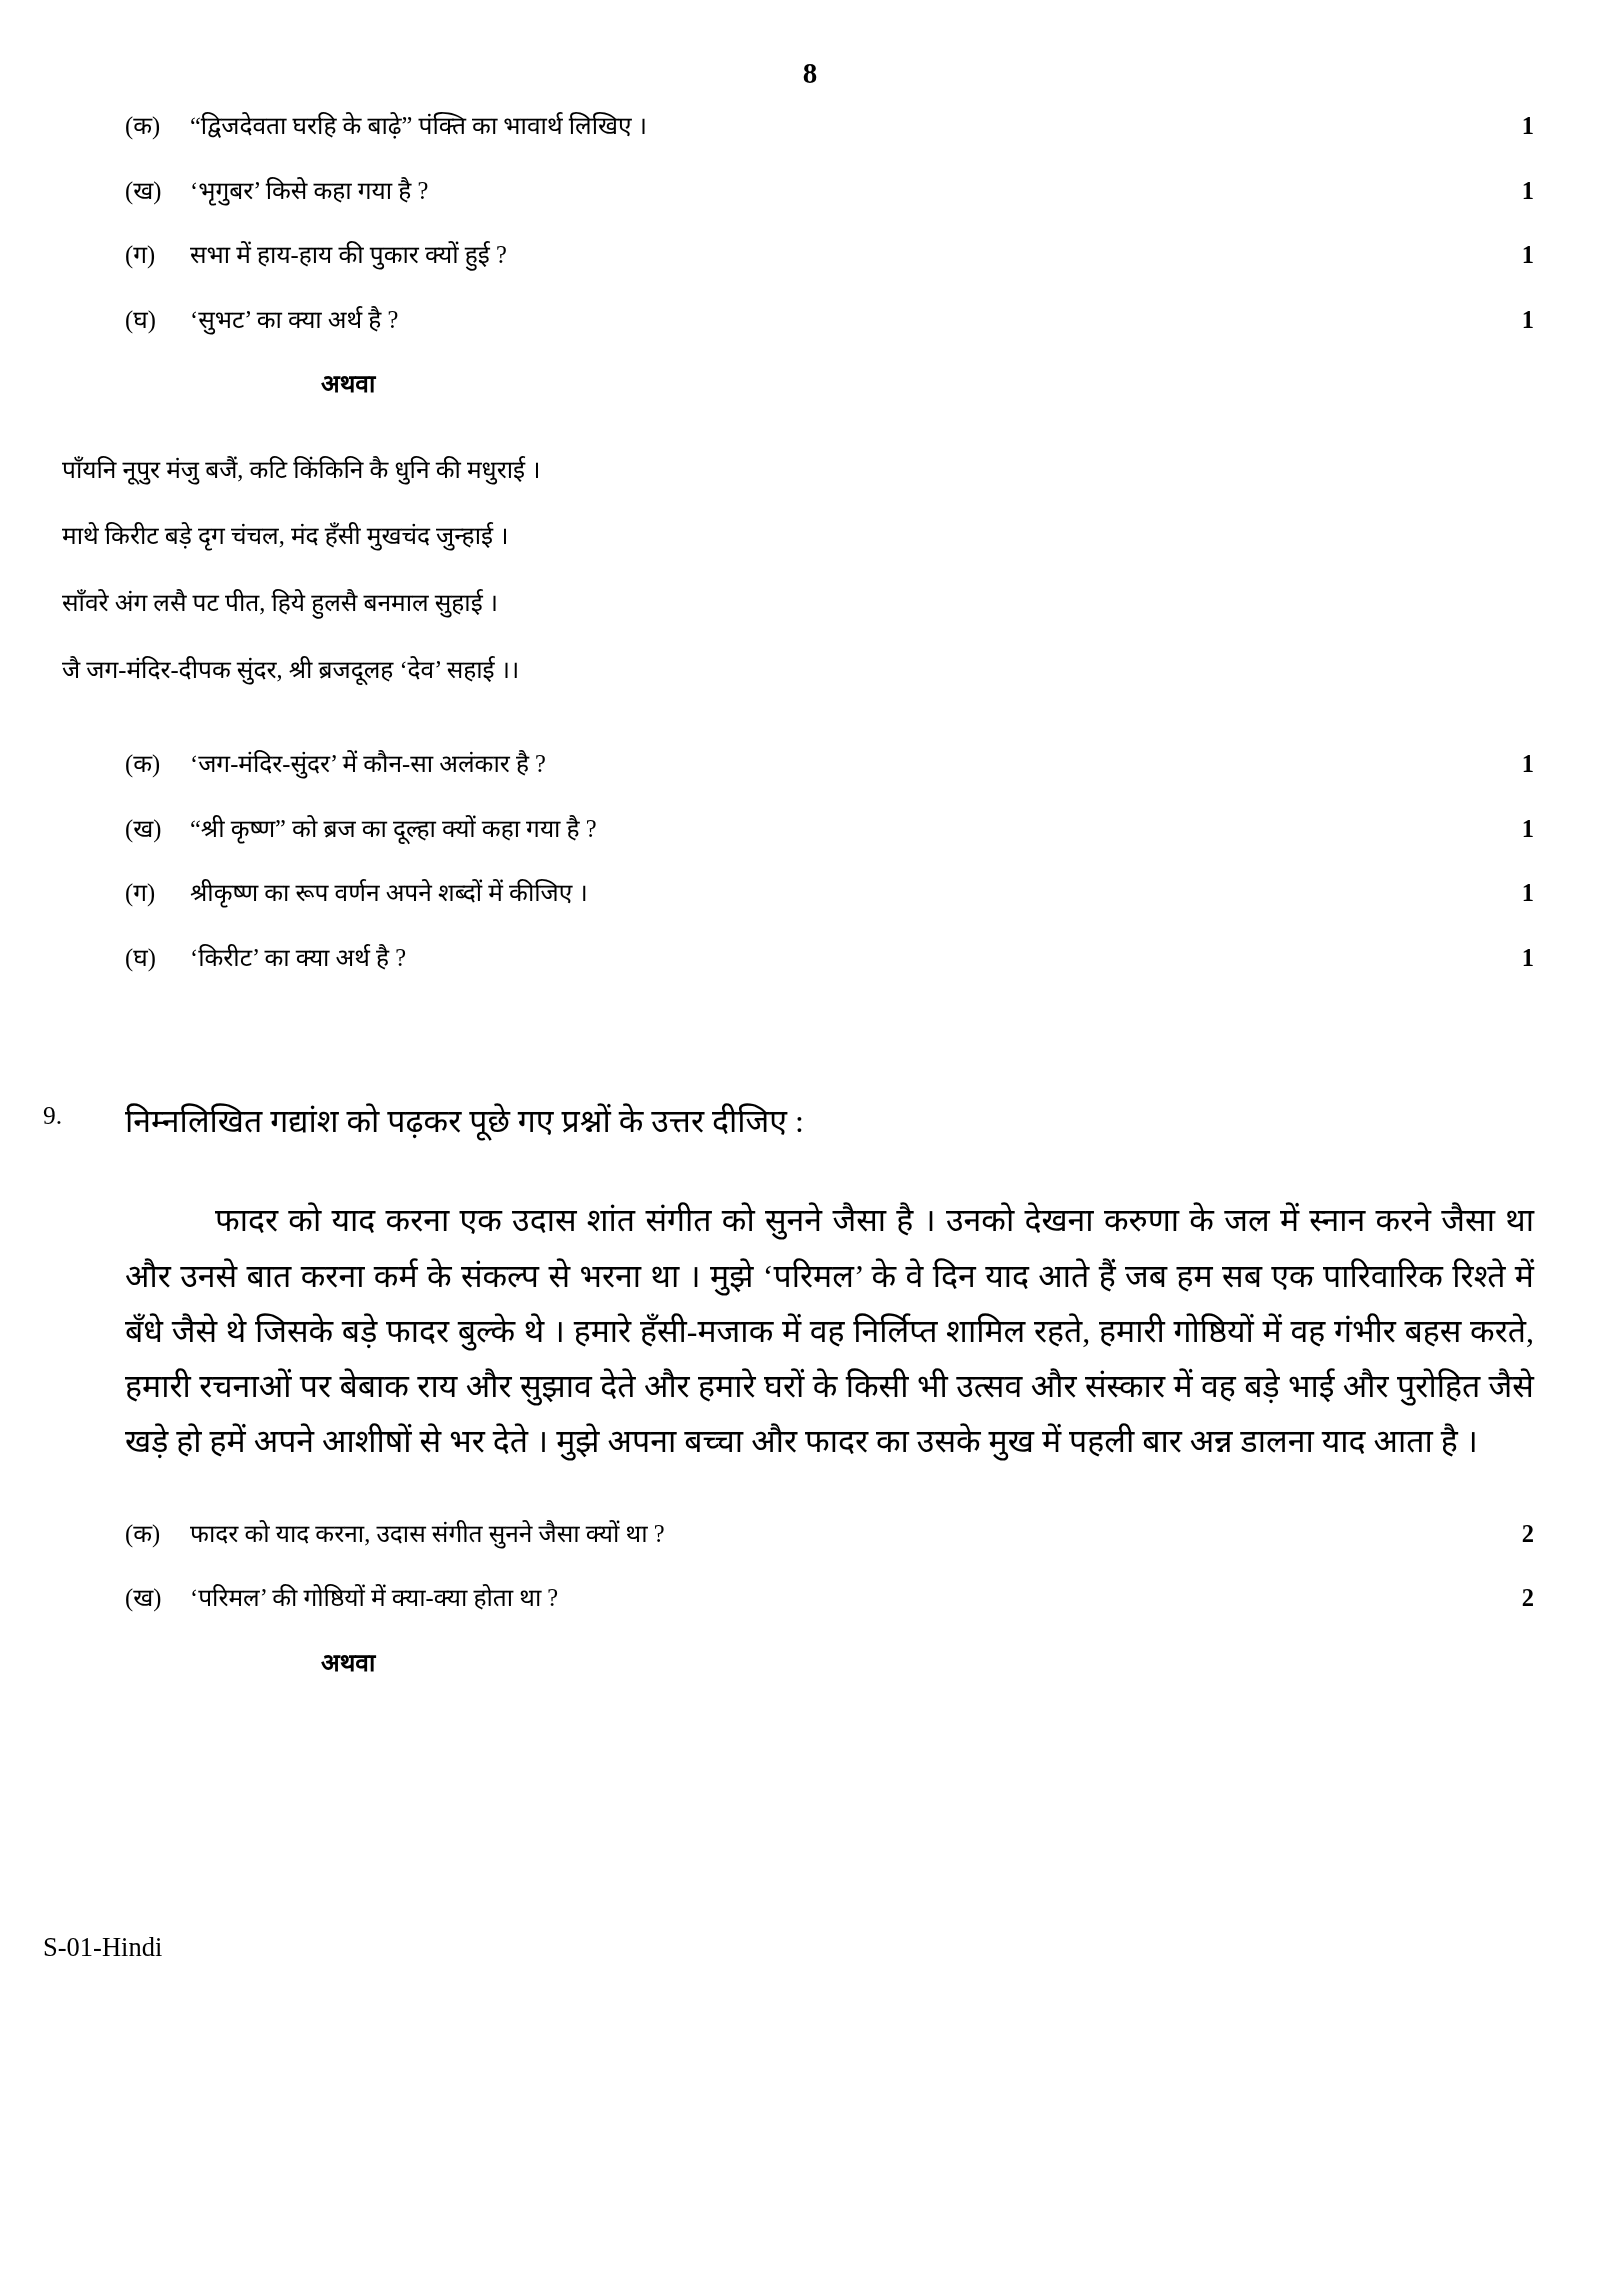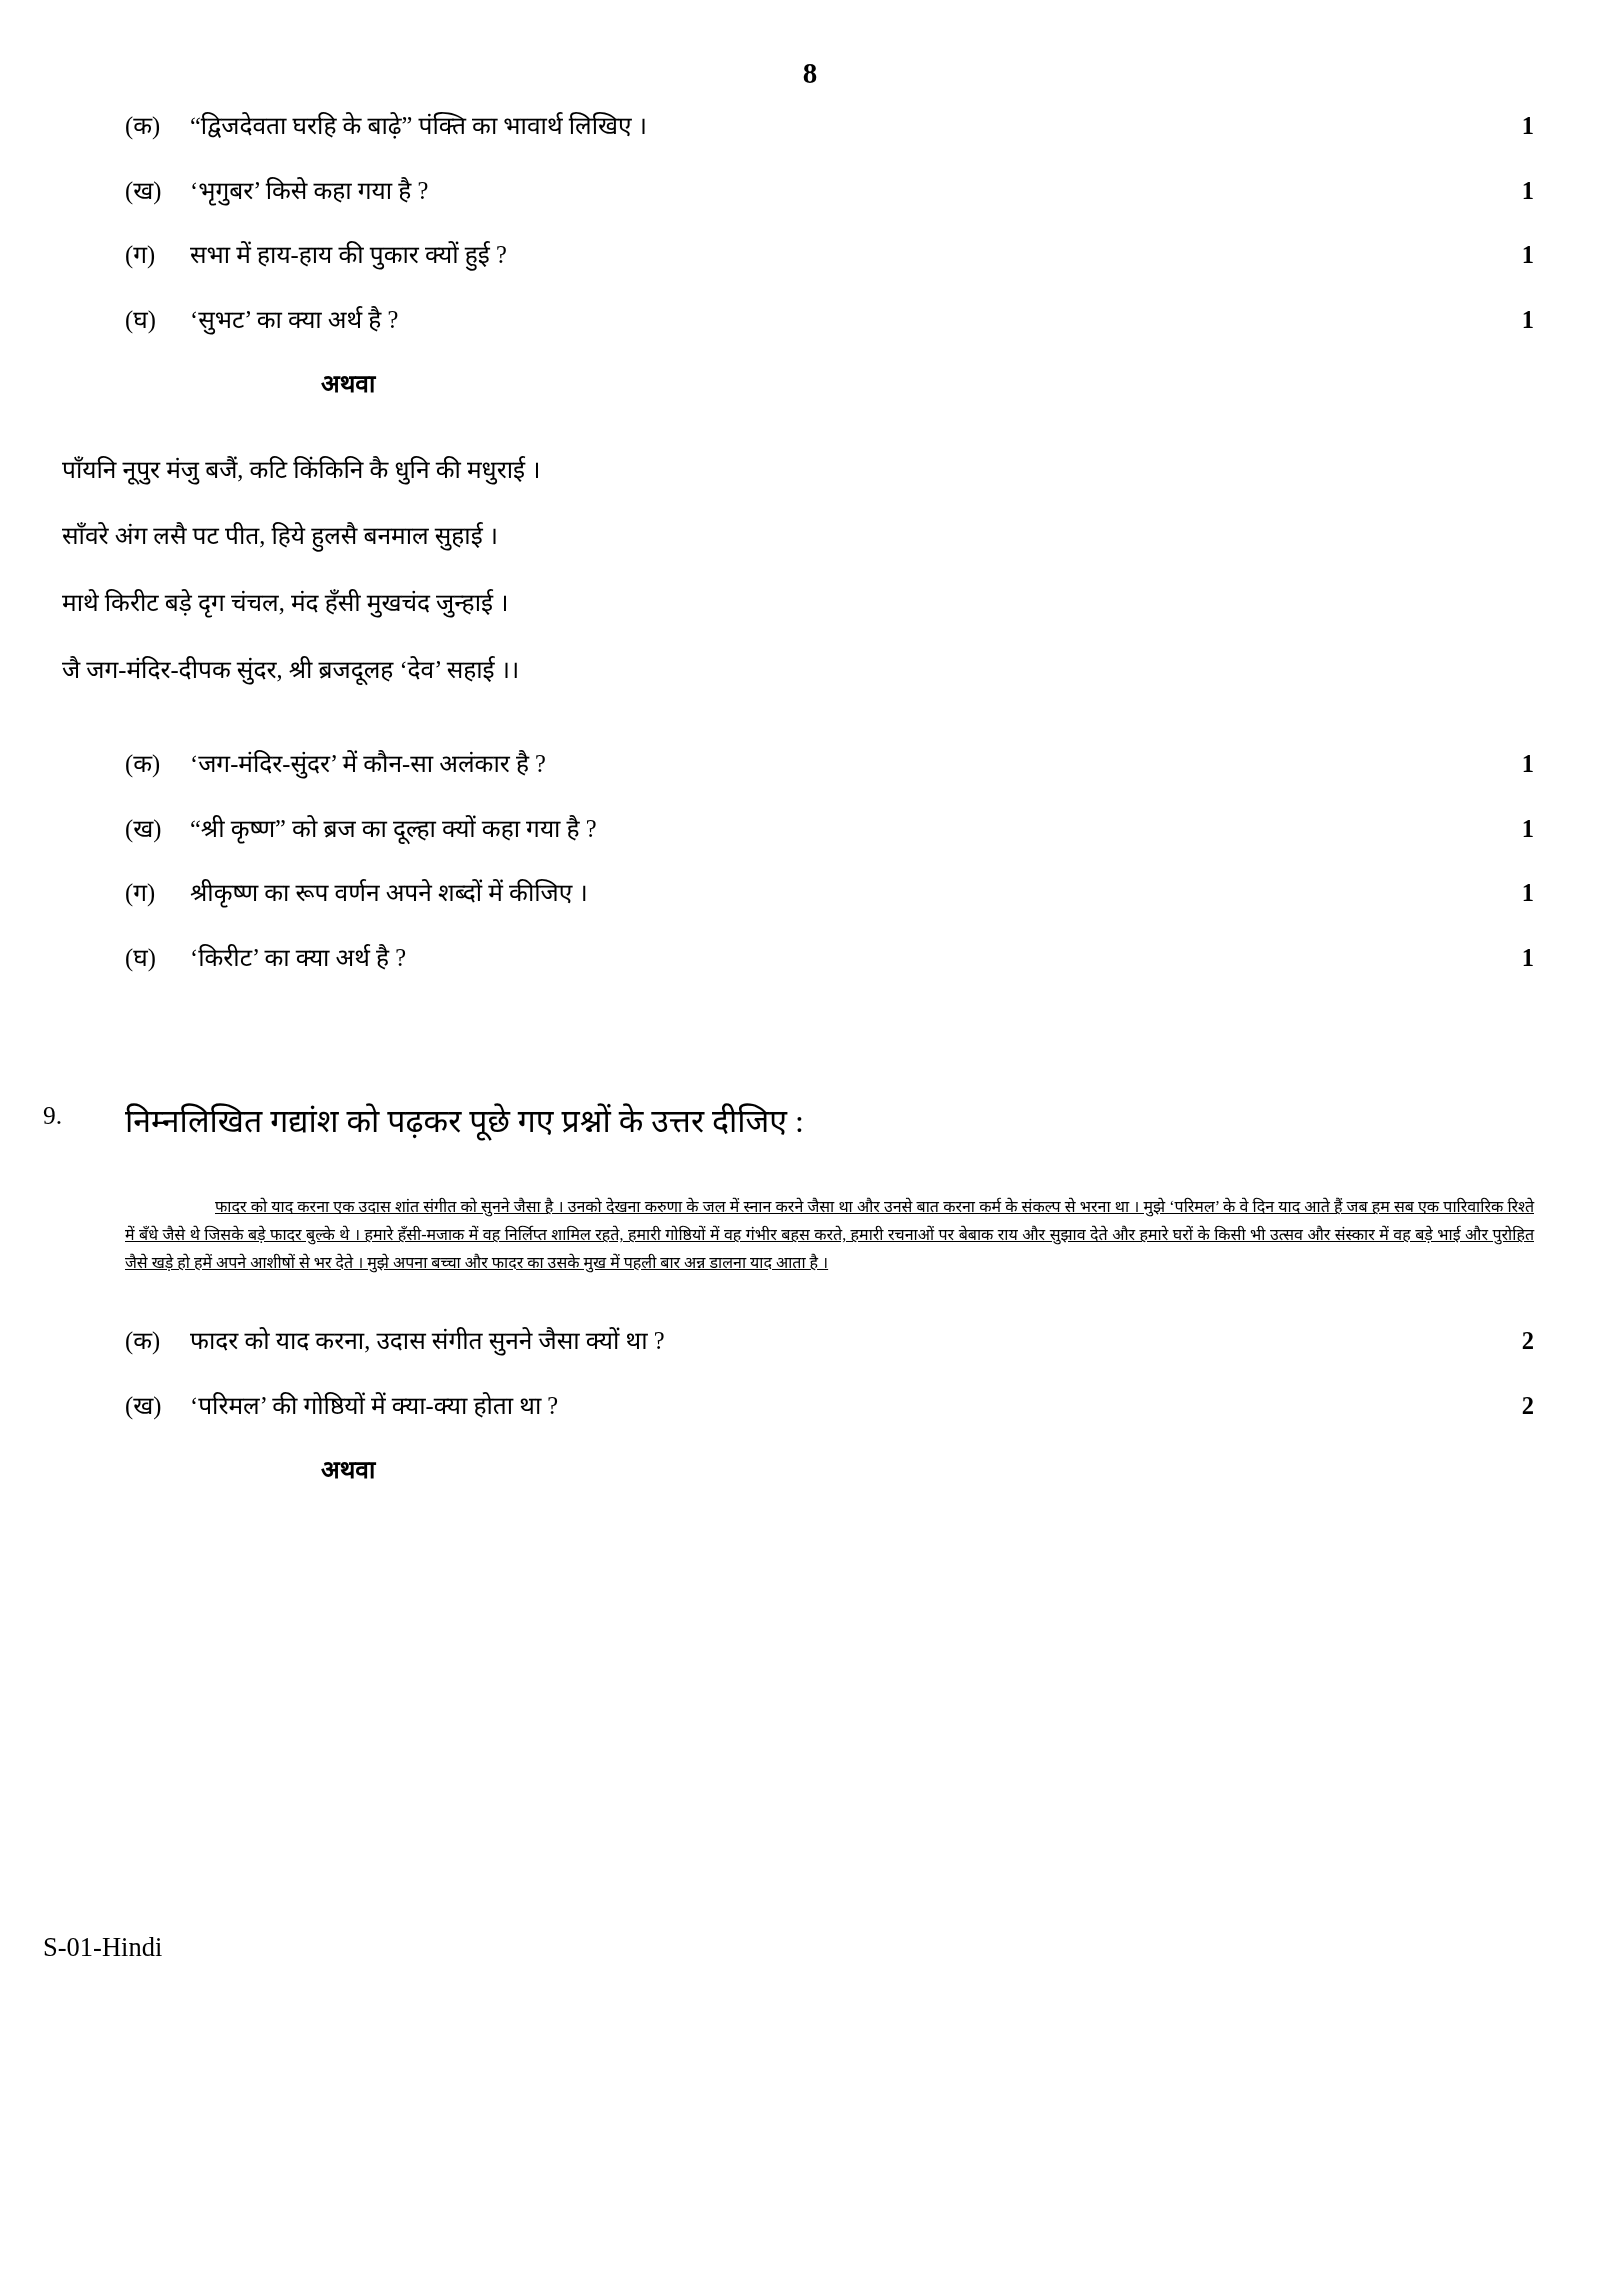--- a/index.html
+++ b/index.html
@@ -108,25 +108,24 @@
   }
   .main-q .stem {
     flex: 1 1 auto;
     font-size: 32px;
     line-height: 1.45;
   }
 
   
   .passage {
     padding: 0 86px 0 125px;
-    font-size: 16px;
+    font-size: 32px;
     line-height: 1.72;
     text-align: justify;
     text-justify: inter-word;
-    text-decoration: underline;
   }
   .passage p {
     margin: 0;
     text-indent: 90px;
   }
 
   
   .gap-sm { height: 25.5px; }
   .gap-md { height: 47px; }
   .gap-xl { height: 94px; }
@@ -177,22 +176,22 @@
       </div>
 
     </div>
 
     <div class="athava">अथवा</div>
 
     <div class="gap-sm"></div>
 
     <div class="verse">
       <div class="verse-line">पाँयनि नूपुर मंजु बजैं, कटि किंकिनि कै धुनि की मधुराई ।</div>
+      <div class="verse-line">माथे किरीट बड़े दृग चंचल, मंद हँसी मुखचंद जुन्हाई ।</div>
       <div class="verse-line">साँवरे अंग लसै पट पीत, हिये हुलसै बनमाल सुहाई ।</div>
-      <div class="verse-line">माथे किरीट बड़े दृग चंचल, मंद हँसी मुखचंद जुन्हाई ।</div>
       <div class="verse-line">जै जग-मंदिर-दीपक सुंदर, श्री ब्रजदूलह ‘देव’ सहाई ।।</div>
     </div>
 
     <div class="gap-md"></div>
 
     <div>
 
       <div class="qrow">
         <span class="marker">(क)</span>
         <span class="qtext">‘जग-मंदिर-सुंदर’ में कौन-सा अलंकार है ?</span>

